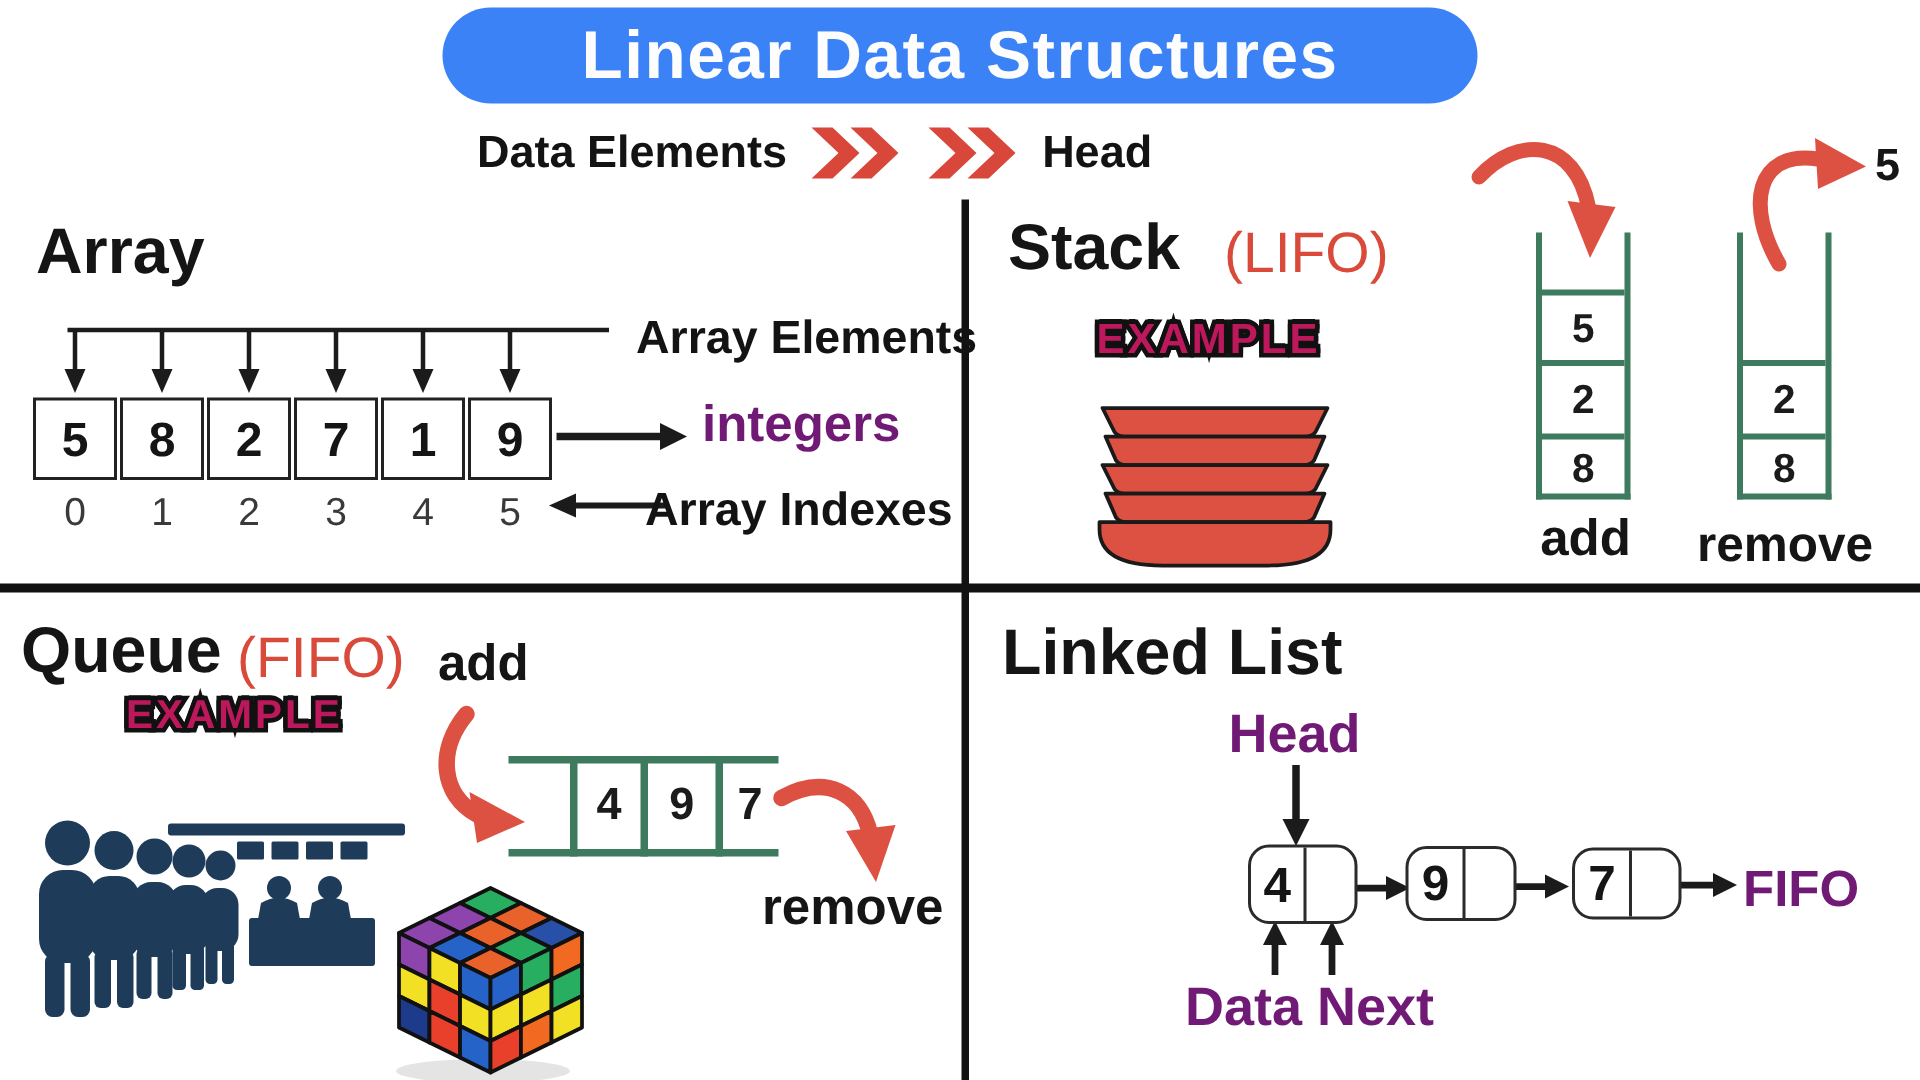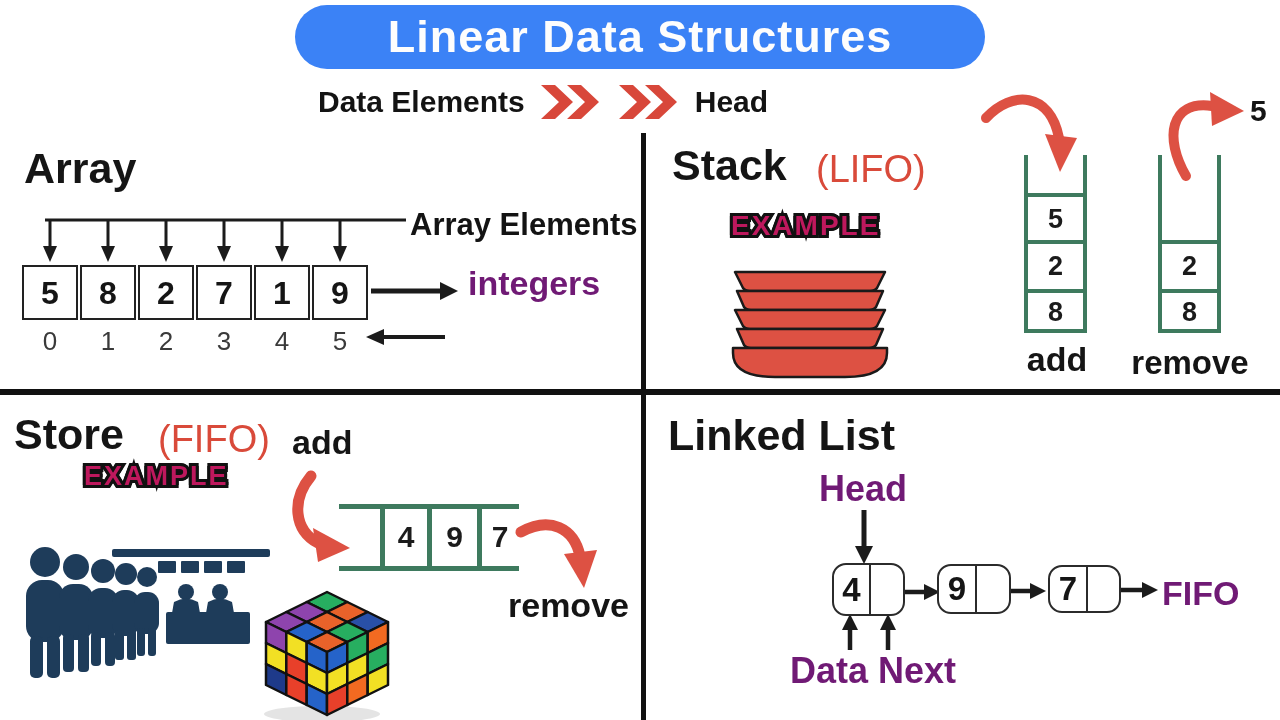--- a/index.html
+++ b/index.html
@@ -195,37 +195,38 @@
       <polygon points="2,3 16,3 34,20 16,37 2,37 20,20" fill="#d8473a"></polygon>
       <polygon points="28,3 42,3 60,20 42,37 28,37 46,20" fill="#d8473a"></polygon>
     </svg>
     <span class="ft">Head</span>
   </div>
 
   <div class="abs vdiv"></div>
   <div class="abs hdiv"></div>
 
   <div class="abs sec-title" style="left:24px;top:144px;">Array</div>
-  <div class="abs lbl" style="left:410px;top:207px;">Array Elements</div>
+  <div class="abs lbl" style="left:424px;top:207px;">Array Elements</div>
 
   <div class="abs acell" style="left:22px;top:265px;">5</div>
   <div class="abs acell" style="left:80px;top:265px;">8</div>
   <div class="abs acell" style="left:138px;top:265px;">2</div>
   <div class="abs acell" style="left:196px;top:265px;">7</div>
   <div class="abs acell" style="left:254px;top:265px;">1</div>
   <div class="abs acell" style="left:312px;top:265px;">9</div>
 
   <div class="abs aidx" style="left:22px;top:326px;">0</div>
   <div class="abs aidx" style="left:80px;top:326px;">1</div>
   <div class="abs aidx" style="left:138px;top:326px;">2</div>
   <div class="abs aidx" style="left:196px;top:326px;">3</div>
   <div class="abs aidx" style="left:254px;top:326px;">4</div>
   <div class="abs aidx" style="left:312px;top:326px;">5</div>
 
   <div class="abs bold red" style="left:468px;top:264px;font-size:34px;">integers</div>
+  <div class="abs lbl" style="left:430px;top:322px;">Array Indexes</div>
 
   <div class="abs sec-title" style="left:672px;top:141px;">Stack</div>
   <div class="abs tag" style="left:816px;top:148px;">(LIFO)</div>
   <div class="abs example" style="left:731px;top:210px;">EXAMPLE</div>
 
   <div class="abs grn" style="left:1024px;top:155px;width:4px;height:178px;"></div>
   <div class="abs grn" style="left:1083px;top:155px;width:4px;height:178px;"></div>
   <div class="abs grn" style="left:1024px;top:329px;width:63px;height:4px;"></div>
   <div class="abs grn" style="left:1028px;top:193px;width:55px;height:4px;"></div>
   <div class="abs grn" style="left:1028px;top:240px;width:55px;height:4px;"></div>
@@ -238,21 +239,21 @@
   <div class="abs grn" style="left:1158px;top:155px;width:4px;height:178px;"></div>
   <div class="abs grn" style="left:1217px;top:155px;width:4px;height:178px;"></div>
   <div class="abs grn" style="left:1158px;top:329px;width:63px;height:4px;"></div>
   <div class="abs grn" style="left:1162px;top:240px;width:55px;height:4px;"></div>
   <div class="abs grn" style="left:1162px;top:289px;width:55px;height:4px;"></div>
   <div class="abs snum" style="left:1162px;top:251px;">2</div>
   <div class="abs snum" style="left:1162px;top:297px;">8</div>
   <div class="abs bold" style="left:1124px;top:344px;width:132px;text-align:center;font-size:33px;">remove</div>
   <div class="abs bold" style="left:1250px;top:94px;font-size:30px;">5</div>
 
-  <div class="abs sec-title" style="left:14px;top:410px;">Store</div>
+  <div class="abs sec-title" style="left:14px;top:410px;">Queue</div>
   <div class="abs tag" style="left:158px;top:418px;">(FIFO)</div>
   <div class="abs bold" style="left:292px;top:423px;font-size:34px;">add</div>
   <div class="abs example" style="left:84px;top:461px;font-size:27px;">EXAMPLE</div>
 
   <div class="abs grn" style="left:339px;top:504px;width:180px;height:5px;"></div>
   <div class="abs grn" style="left:339px;top:566px;width:180px;height:5px;"></div>
   <div class="abs grn" style="left:380px;top:504px;width:5px;height:67px;"></div>
   <div class="abs grn" style="left:427px;top:504px;width:5px;height:67px;"></div>
   <div class="abs grn" style="left:477px;top:504px;width:5px;height:67px;"></div>
   <div class="abs qnum" style="left:385px;top:520px;width:42px;">4</div>

